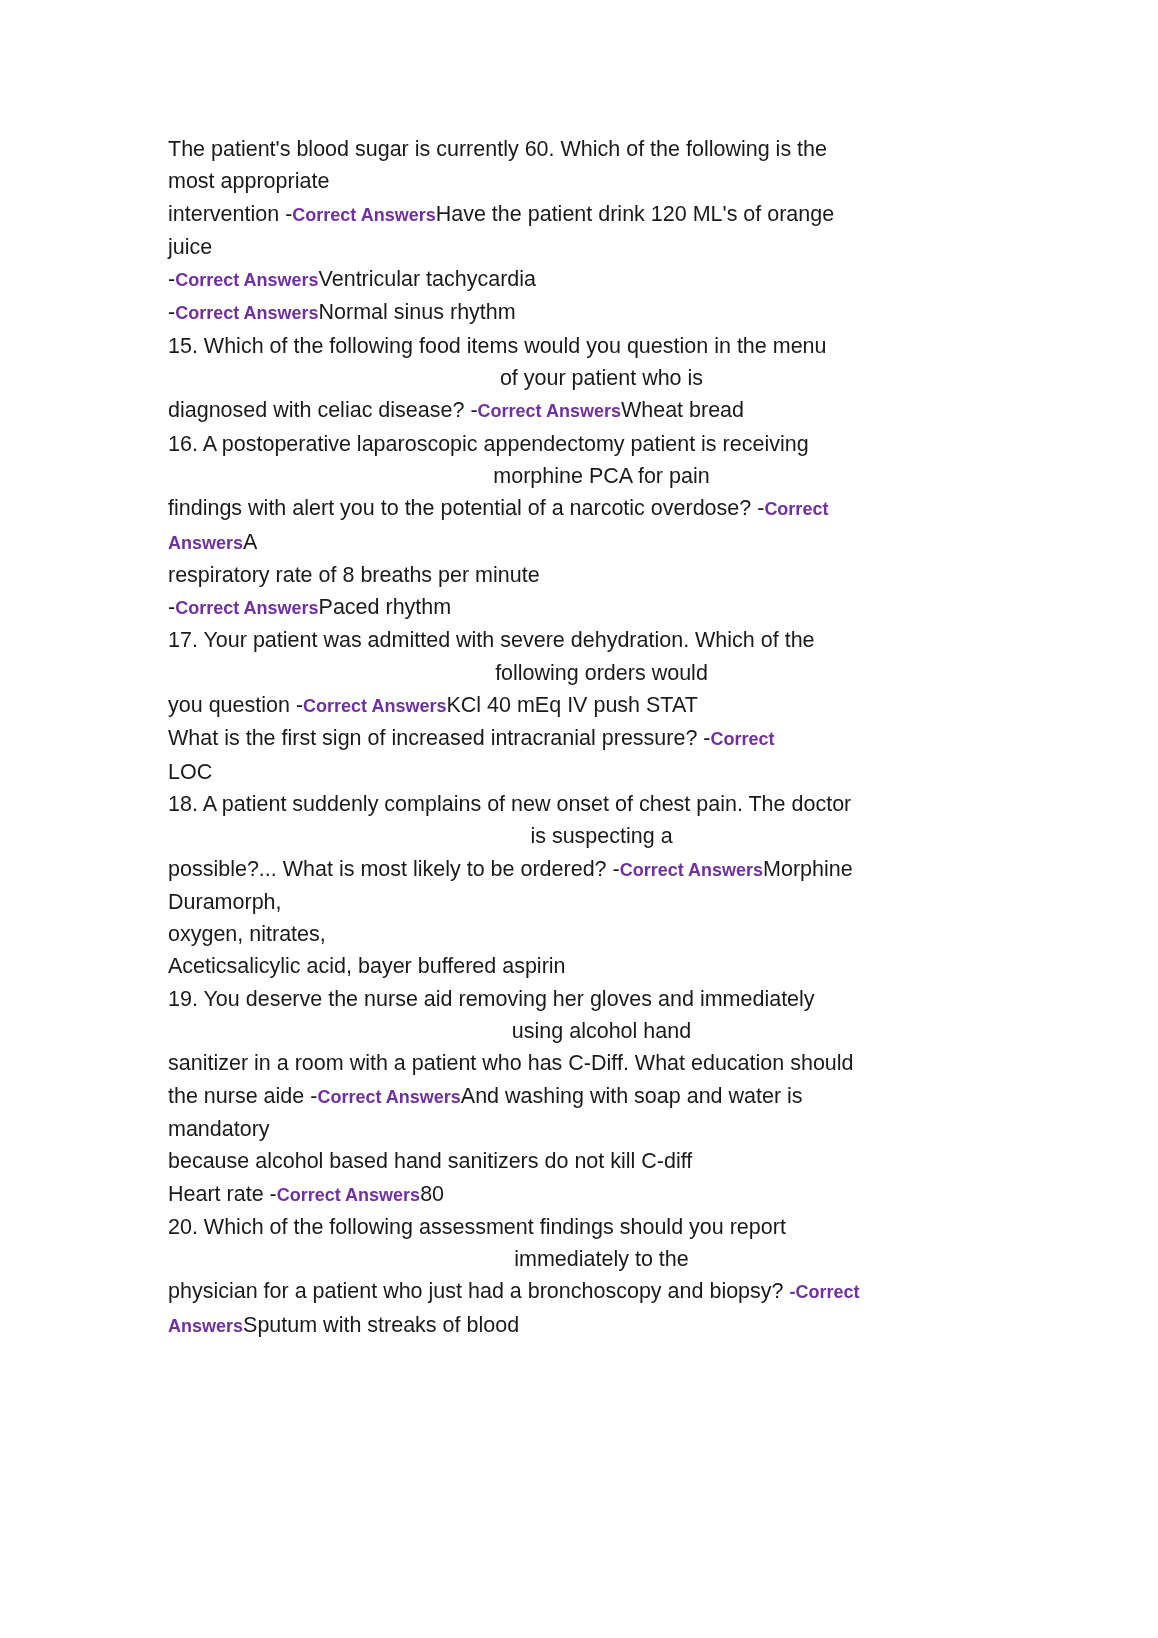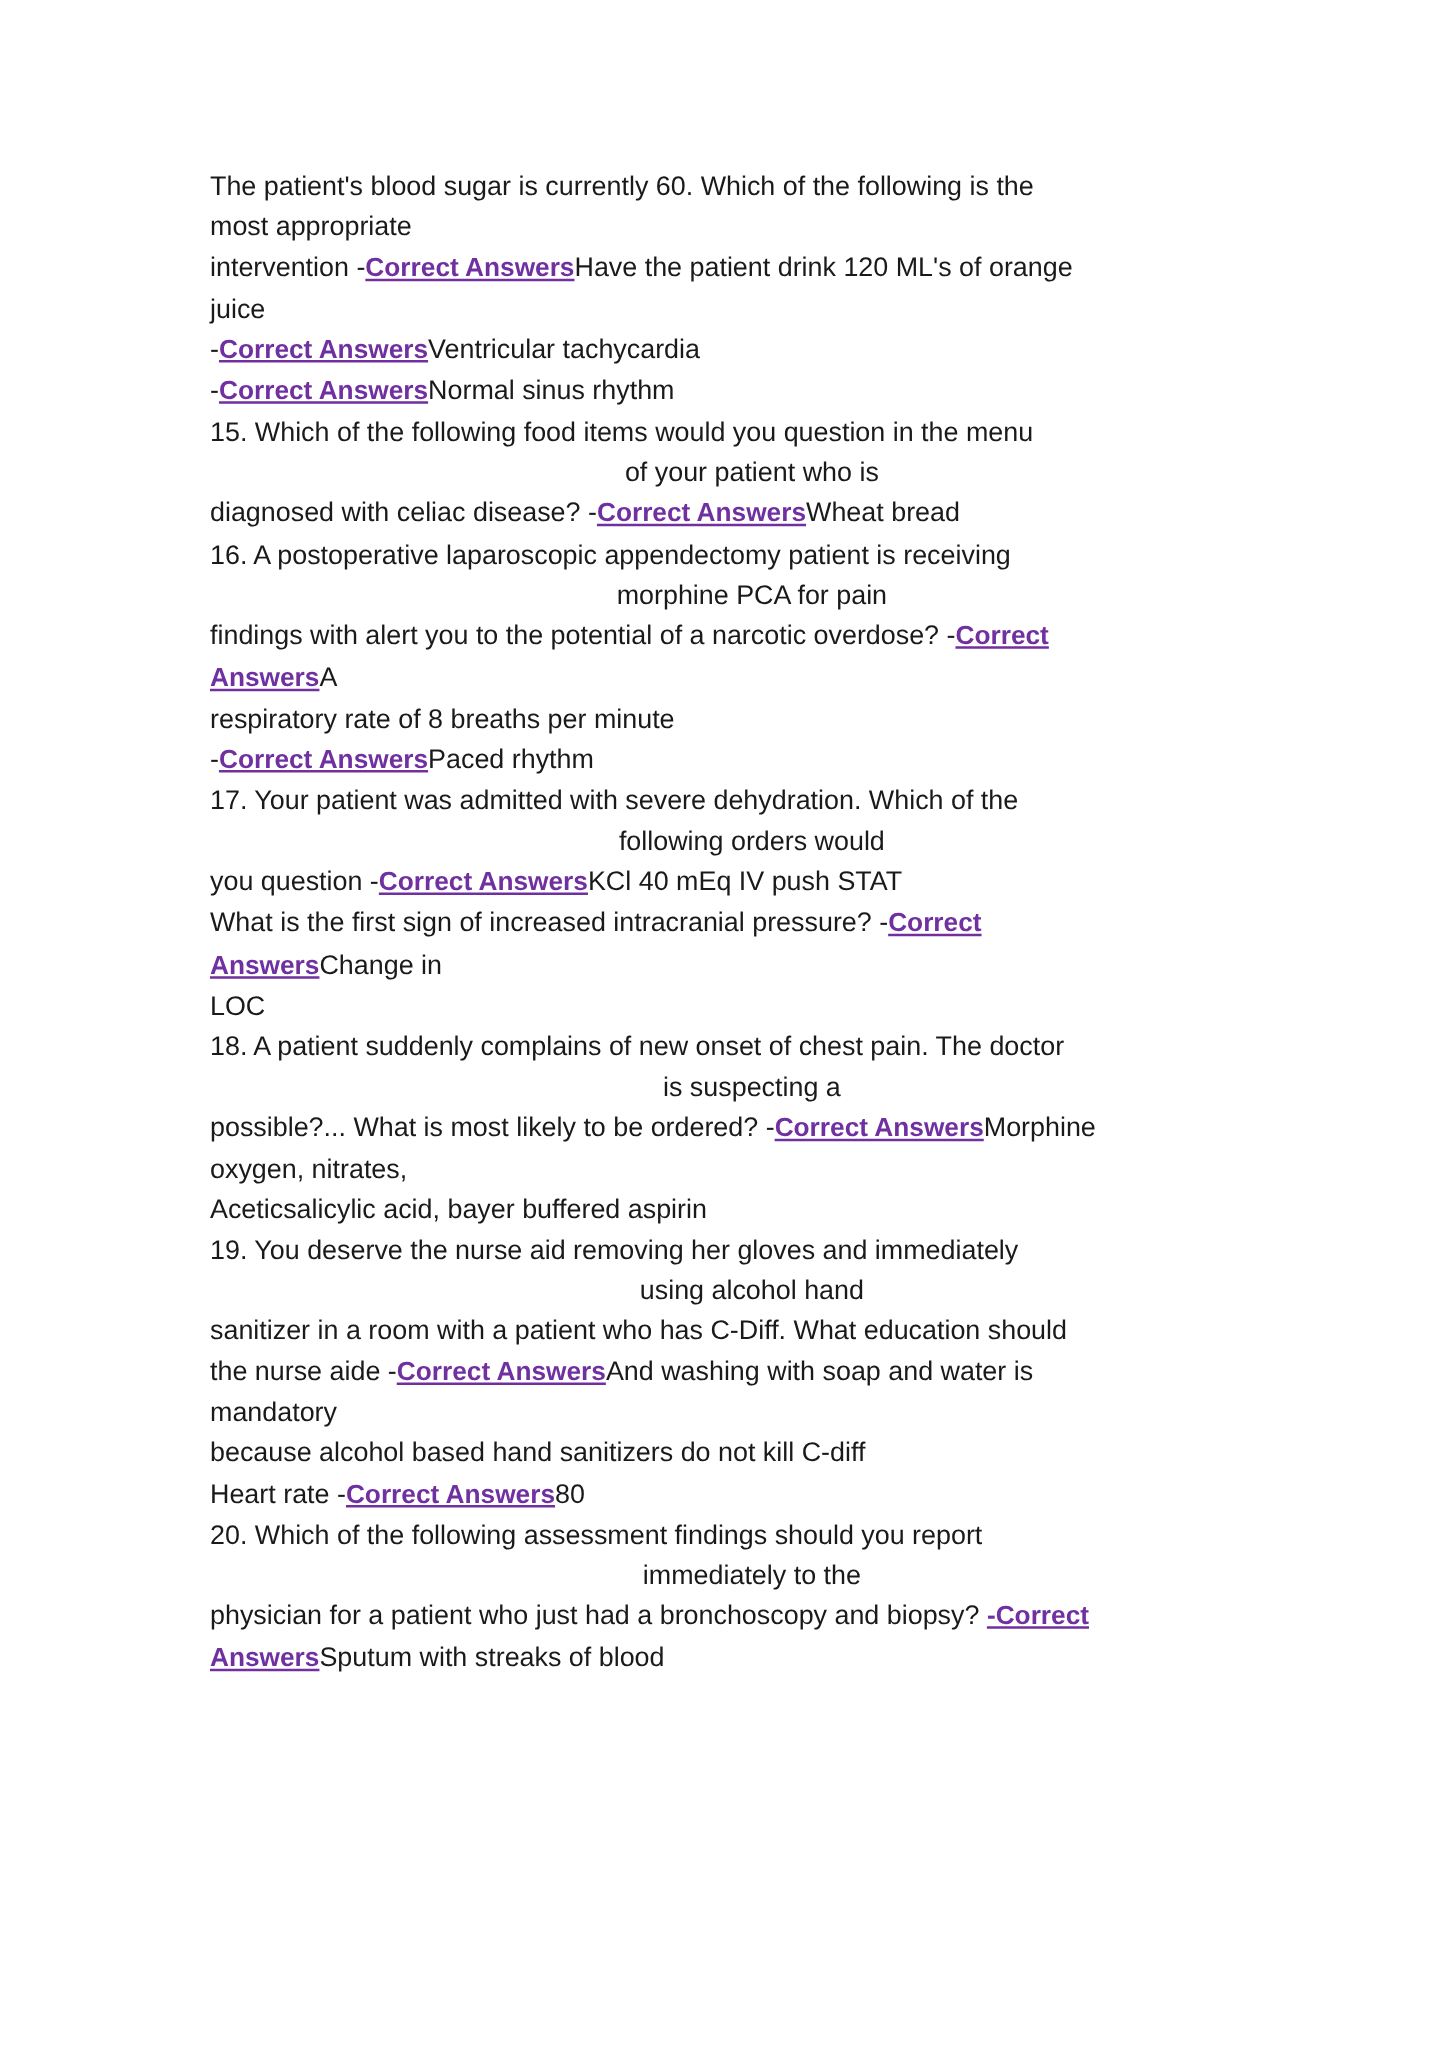--- a/index.html
+++ b/index.html
@@ -26,22 +26,21 @@
   .line {
     white-space: nowrap;
   }
   .line.indent {
     padding-left: 37px;
     text-align: center;
   }
   .answer {
     color: var(--accent-color, #7030A0);
     font-weight: bold;
-    font-size: 21px;
-    text-decoration: underline;
+    font-size: 18px;
   }
 </style>
 </head>
 <body>
 
 <div class="doc">
     <div class="line"><span class="body-run">The patient's blood sugar is currently 60. Which of the following is the</span></div>
     <div class="line"><span class="body-run">most appropriate</span></div>
     <div class="line"><span class="body-run">intervention -</span><span class="answer">Correct Answers</span><span class="body-run">Have the patient drink 120 ML's of orange</span></div>
     <div class="line"><span class="body-run">juice</span></div>
@@ -53,25 +52,25 @@
     <div class="line"><span class="body-run">16. A postoperative laparoscopic appendectomy patient is receiving</span></div>
     <div class="line indent"><span class="body-run">morphine PCA for pain</span></div>
     <div class="line"><span class="body-run">findings with alert you to the potential of a narcotic overdose? -</span><span class="answer">Correct</span></div>
     <div class="line"><span class="answer">Answers</span><span class="body-run">A</span></div>
     <div class="line"><span class="body-run">respiratory rate of 8 breaths per minute</span></div>
     <div class="line"><span class="body-run">-</span><span class="answer">Correct Answers</span><span class="body-run">Paced rhythm</span></div>
     <div class="line"><span class="body-run">17. Your patient was admitted with severe dehydration. Which of the</span></div>
     <div class="line indent"><span class="body-run">following orders would</span></div>
     <div class="line"><span class="body-run">you question -</span><span class="answer">Correct Answers</span><span class="body-run">KCl 40 mEq IV push STAT</span></div>
     <div class="line"><span class="body-run">What is the first sign of increased intracranial pressure? -</span><span class="answer">Correct</span></div>
-    <div class="line"><span class="answer">Answers</span><span class="body-run">Change in</span></div>
     <div class="line"><span class="body-run">LOC</span></div>
     <div class="line"><span class="body-run">18. A patient suddenly complains of new onset of chest pain. The doctor</span></div>
     <div class="line indent"><span class="body-run">is suspecting a</span></div>
     <div class="line"><span class="body-run">possible?... What is most likely to be ordered? -</span><span class="answer">Correct Answers</span><span class="body-run">Morphine</span></div>
+    <div class="line"><span class="body-run">Duramorph,</span></div>
     <div class="line"><span class="body-run">oxygen, nitrates,</span></div>
     <div class="line"><span class="body-run">Aceticsalicylic acid, bayer buffered aspirin</span></div>
     <div class="line"><span class="body-run">19. You deserve the nurse aid removing her gloves and immediately</span></div>
     <div class="line indent"><span class="body-run">using alcohol hand</span></div>
     <div class="line"><span class="body-run">sanitizer in a room with a patient who has C-Diff. What education should</span></div>
     <div class="line"><span class="body-run">the nurse aide -</span><span class="answer">Correct Answers</span><span class="body-run">And washing with soap and water is</span></div>
     <div class="line"><span class="body-run">mandatory</span></div>
     <div class="line"><span class="body-run">because alcohol based hand sanitizers do not kill C-diff</span></div>
     <div class="line"><span class="body-run">Heart rate -</span><span class="answer">Correct Answers</span><span class="body-run">80</span></div>
     <div class="line"><span class="body-run">20. Which of the following assessment findings should you report</span></div>

